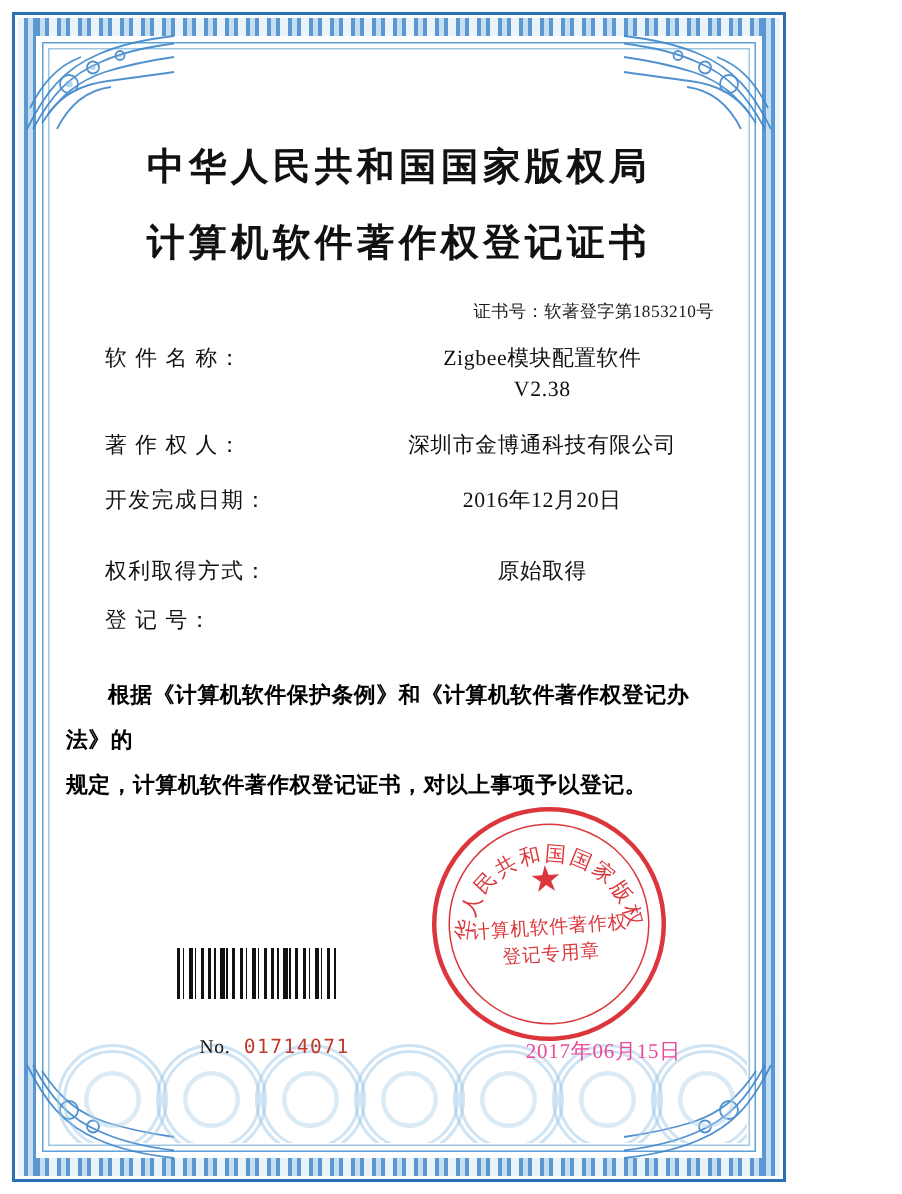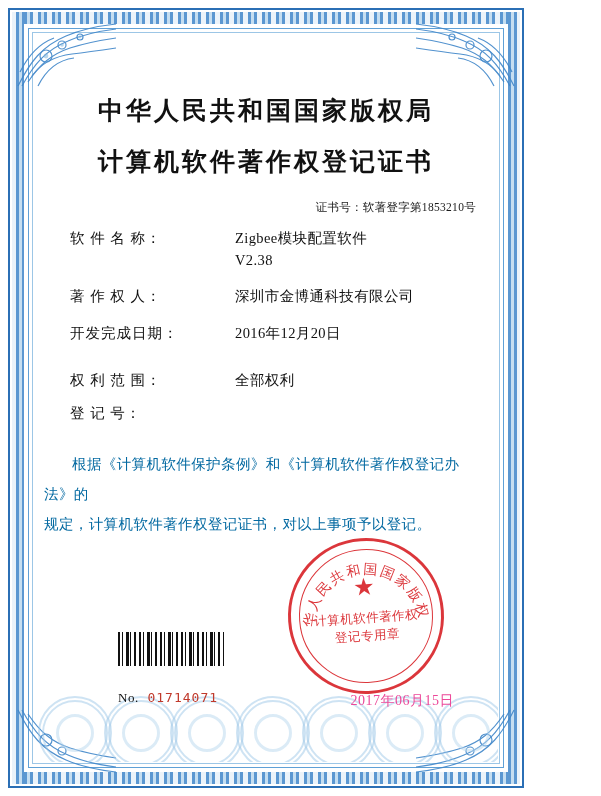--- a/index.html
+++ b/index.html
@@ -164,34 +164,36 @@
   }
   .field-label {
     width: 128px;
     flex: 0 0 128px;
     letter-spacing: 1px;
     white-space: nowrap;
   }
   .field-value {
     flex: 1 1 auto;
     letter-spacing: .4px;
+    text-align: center;
   }
   .field-value .line2 {
     display: block;
     margin-top: 4px;
   }
 
   .row-tight { margin-bottom: 14px; }
 
   .statement {
     margin-top: 26px;
     font-size: 14.5px;
     line-height: 30px;
-    color: #0369a1;
+    color: #000000;
     letter-spacing: .4px;
+    font-weight: bold;
   }
   .statement .indent { display: block; text-indent: 28px; }
 
   
   .barcode {
     position: absolute;
     left: 74px;
     bottom: 86px;
     width: 106px;
     height: 34px;
@@ -199,21 +201,21 @@
       90deg,
       #111 0 2px, #fff 2px 4px,
       #111 4px 5px, #fff 5px 8px,
       #111 8px 11px, #fff 11px 12px,
       #111 12px 13px, #fff 13px 16px,
       #111 16px 18px, #fff 18px 21px
     );
   }
   .serial {
     position: absolute;
-    left: 74px;
+    left: 89px;
     bottom: 46px;
     font-family: "DejaVu Sans Mono", "Liberation Mono", monospace;
     font-size: 13px;
     color: #c0392b;
     letter-spacing: 1px;
   }
   .serial .prefix {
     color: #111111;
     font-family: "Liberation Serif", serif;
     letter-spacing: .5px;
@@ -387,25 +389,25 @@
       </div>
 
       <div class="field-row row-tight">
         <div class="field-label">开发完成日期：</div>
         <div class="field-value">2016年12月20日</div>
       </div>
 
       <div class="field-row row-tight">
       </div>
 
-
       <div class="field-row row-tight">
-        <div class="field-label">权 利 范 围：</div>
-        <div class="field-value">全部权利</div>
-      </div>
+        <div class="field-label">权利取得方式：</div>
+        <div class="field-value">原始取得</div>
+      </div>
+
 
       <div class="field-row row-tight">
         <div class="field-label">登 记 号：</div>
       </div>
 
     </div>
 
     <div class="statement">
       <span class="indent">根据《计算机软件保护条例》和《计算机软件著作权登记办法》的</span>
       <span>规定，计算机软件著作权登记证书，对以上事项予以登记。</span>

